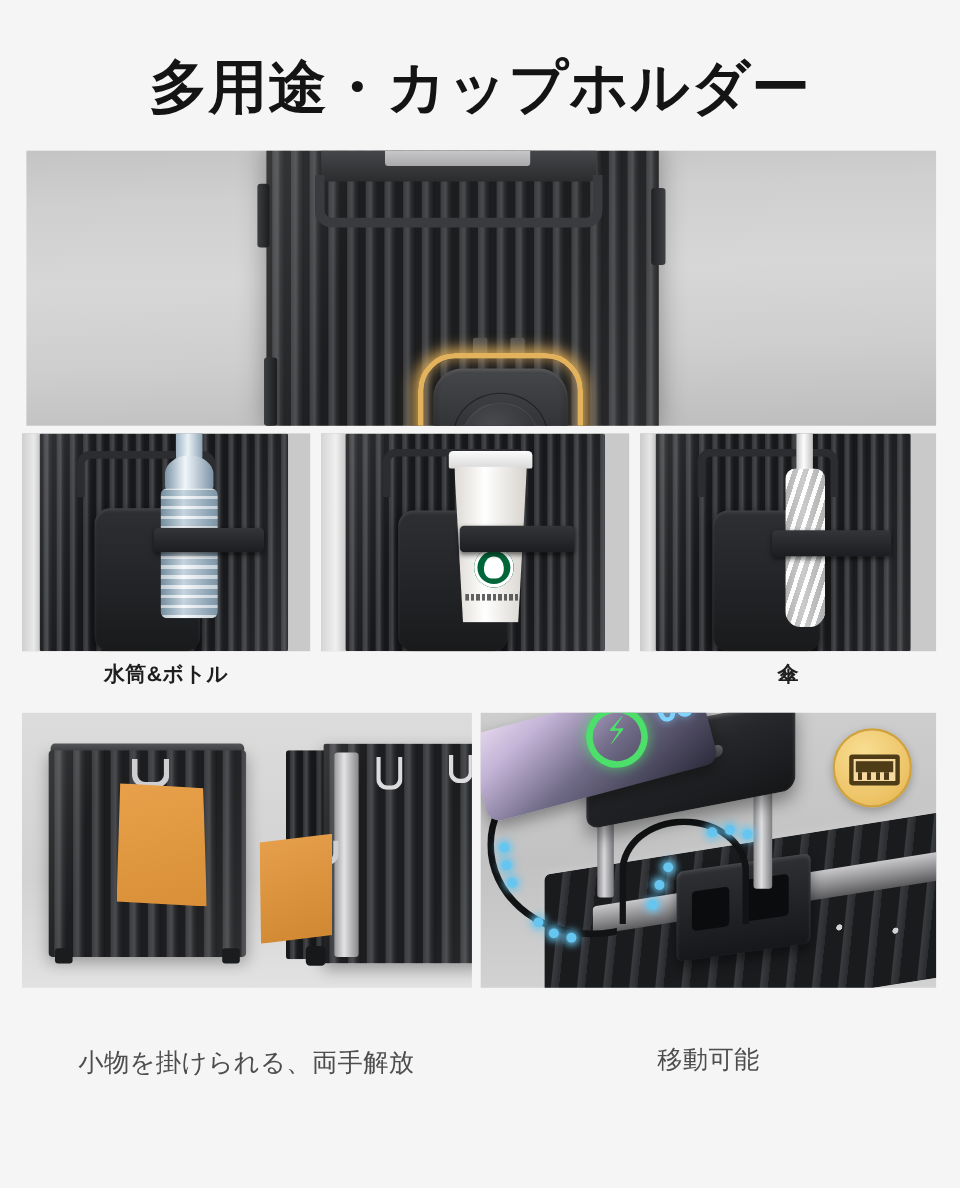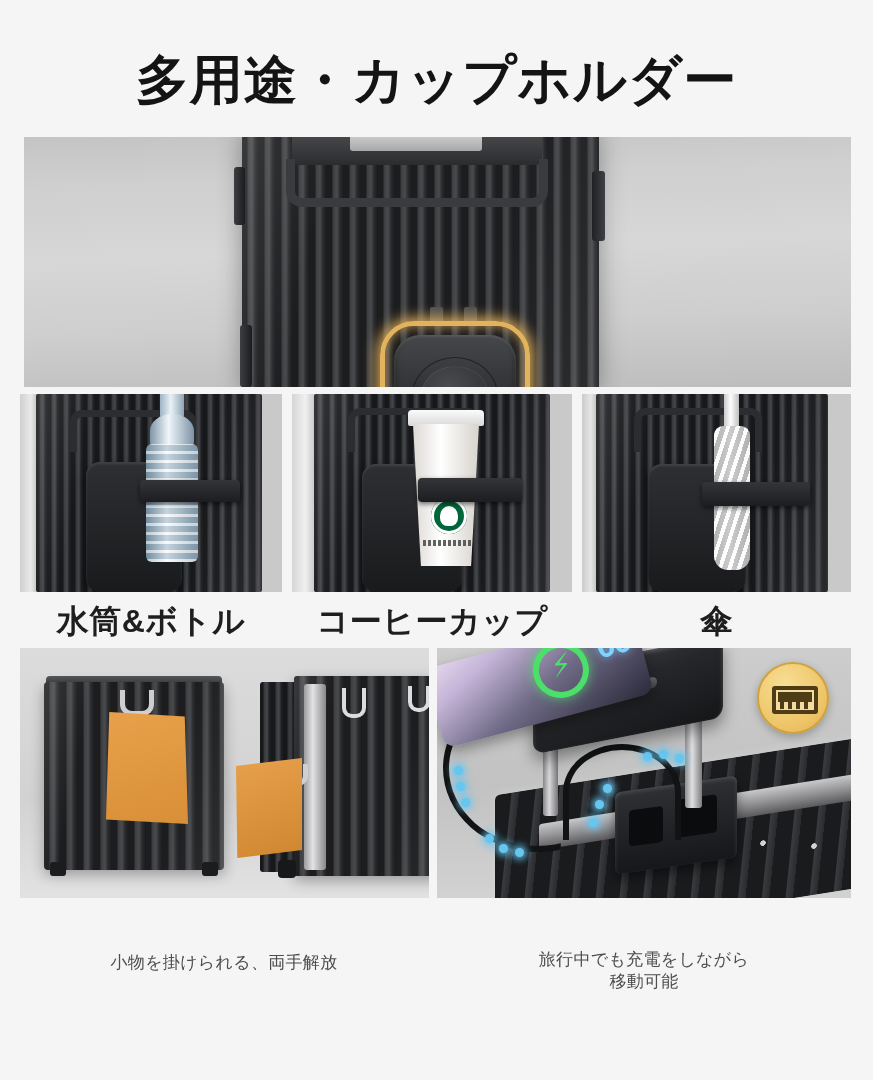--- a/index.html
+++ b/index.html
@@ -410,26 +410,26 @@
   #p-charge .usbbadge .usbport:before{
     content:""; position:absolute; left:2px; top:2px; right:2px; height:10px;
     background:#4e3c16;
   }
   #p-charge .usbbadge .usbport:after{
     content:""; position:absolute; left:4px; top:12px; width:30px; height:7px;
     background:repeating-linear-gradient(90deg,#4e3c16 0 4px,transparent 4px 8px);
   }
   .cap{
     position:absolute; text-align:center;
-    font-size:32px; font-weight:bold; color:#1e1e1e;
+    font-size:19px; font-weight:bold; color:#1e1e1e;
     letter-spacing:.5px; white-space:nowrap;
   }
   .cap-sub{
     position:absolute; text-align:center;
-    font-size:17px; color:#4d4d4d; line-height:1.28;
+    font-size:23px; color:#4d4d4d; line-height:1.28;
     letter-spacing:.3px;
   }
   #cap-bottle{ left:20px; top:600px; width:262px; }
   #cap-coffee{ left:292px; top:600px; width:280px; }
   #cap-umbrella{ left:582px; top:600px; width:269px; }
 
   #cap-hook-front{ left:14px; top:906px; width:230px; }
   #cap-hook-side{ left:236px; top:906px; width:200px; }
   #cap-hook-sub{ left:14px; top:952px; width:420px; }
 
@@ -507,21 +507,20 @@
     <div class="rail-upper"></div>
     <div class="mid-holder"></div>
     <div class="umb">
       <div class="tip"></div>
       <div class="shaftwrap"></div>
     </div>
     <div class="holder-arm"></div>
   </div>
 
   <div class="cap" id="cap-bottle">水筒&amp;ボトル</div>
-  <div class="cap" id="cap-coffee">コーヒーカップ</div>
   <div class="cap" id="cap-umbrella">傘</div>
 
   <div class="panel" id="p-hooks">
     <div class="caseA-top"></div>
     <div class="caseA">
       <div class="ribs"></div>
       <div class="gloss"></div>
     </div>
     <div class="hookA"></div>
     <div class="bagA"></div>
@@ -584,17 +583,16 @@
     </div>
 
     <div class="usbbadge">
       <div class="usbport"></div>
     </div>
   </div>
 
   <div class="cap-sub" id="cap-hook-sub">小物を掛けられる、両手解放</div>
 
   <div class="cap-sub" id="cap-charge-sub">
-    <div>旅行中でも充電をしながら</div>
     <div>移動可能</div>
   </div>
 
 </div>
 
 </body></html>

